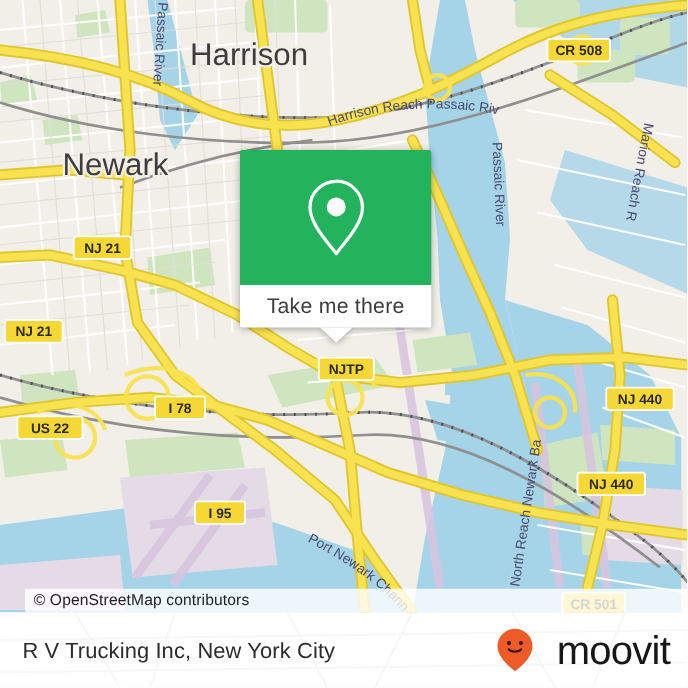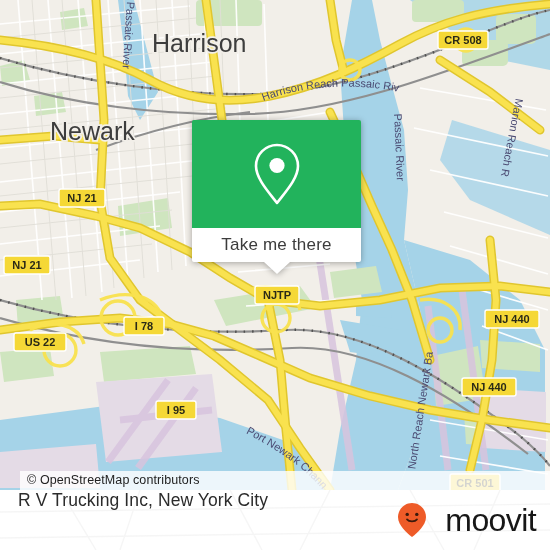--- a/index.html
+++ b/index.html
@@ -14,35 +14,35 @@
        background:#f2efe9;}
   #map svg{display:block;}
 
   
   #attribution{position:absolute;left:0;bottom:0;width:100%;
       background:rgba(255,255,255,.80);
       font-size:12.5px;color:#222;padding:2px 0 3px 7px;
       box-sizing:border-box;letter-spacing:.1px;margin-left:20px;}
 
   
-  #card{position:absolute;left:192px;top:120px;width:169px;
+  #card{position:absolute;left:192px;top:120px;width:153px;
         filter:drop-shadow(0 1px 3px rgba(0,0,0,.33));}
   #card-head{background:#22b35c;height:108px;border-radius:2px 2px 0 0;
        display:flex;align-items:center;justify-content:center;}
   #card-foot{background:#fff;height:34px;border-radius:0 0 2px 2px;
        display:flex;align-items:center;justify-content:center;}
   #card-foot-label{font-size:17px;color:#3c3c3c;letter-spacing:.2px;}
   #card-tail{position:absolute;left:50%;transform:translateX(-50%);
        top:142px;width:0;height:0;
        border-left:13px solid transparent;border-right:13px solid transparent;
        border-top:12px solid #fff;}
 
   
   #footer{position:absolute;left:0;top:490px;width:550px;height:60px;
-      background:#fff;display:flex;
+      background:#fff;display:flex;align-items:center;
       justify-content:space-between;padding:0 14px 0 18px;box-sizing:border-box;
       overflow:hidden;}
   #footer-watermark{position:absolute;left:0;top:0;width:550px;height:60px;
       opacity:.09;pointer-events:none;}
   #place-name{font-size:17.5px;color:#2b2b2b;position:relative;z-index:2;
       letter-spacing:.1px;white-space:nowrap;}
   #brand{display:flex;align-items:center;position:relative;z-index:2;}
   #brand-word{font-size:32px;color:#171717;font-weight:400;letter-spacing:-.6px;
       line-height:1;margin-left:18px;}
 

